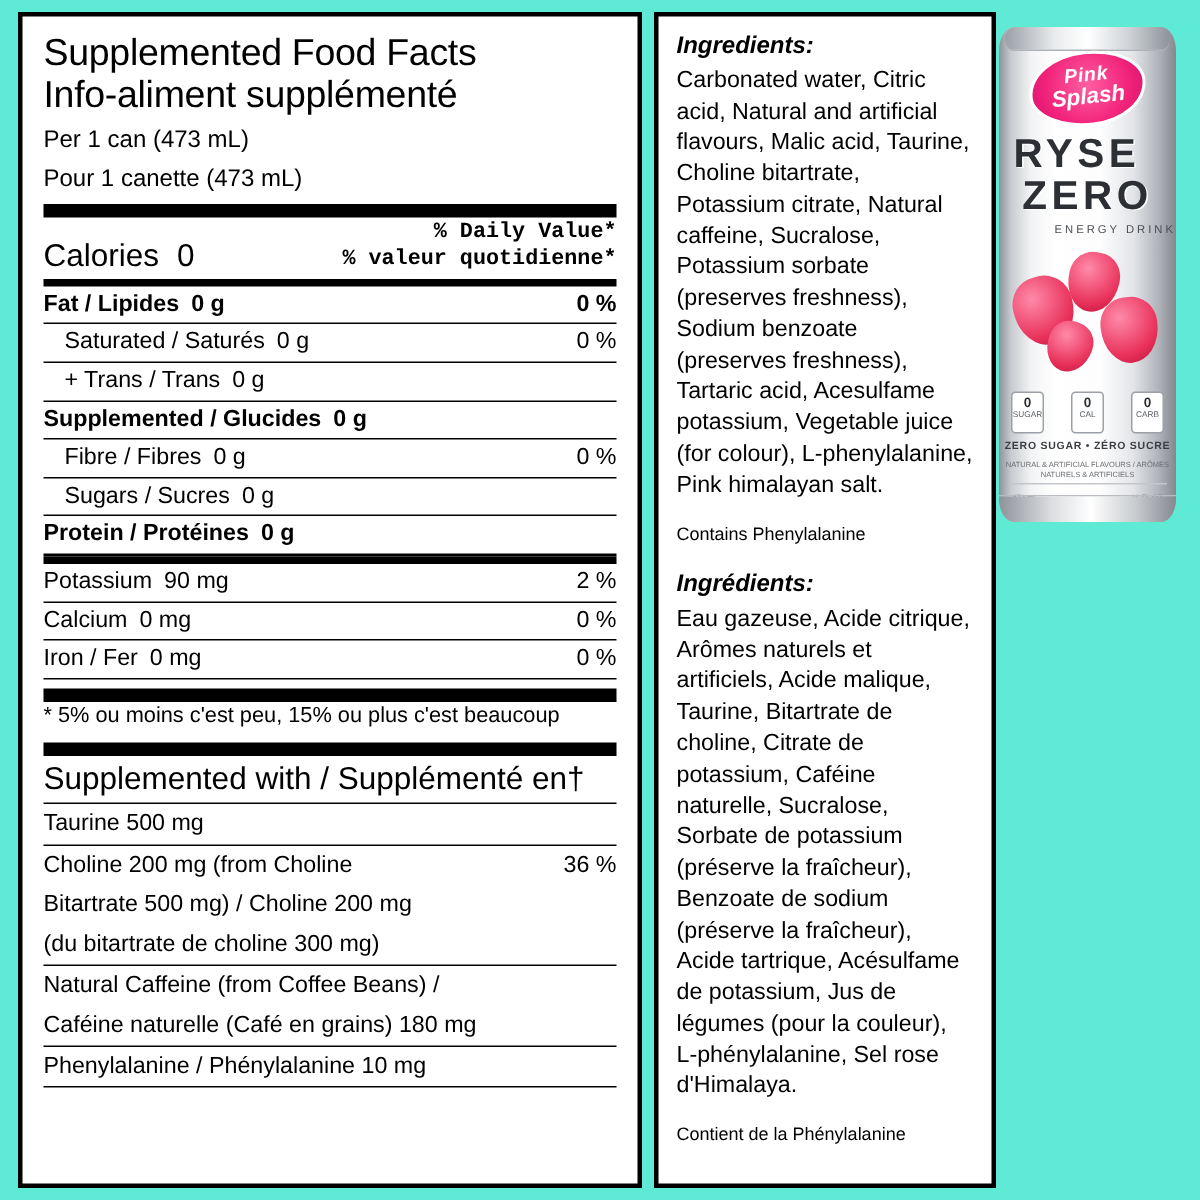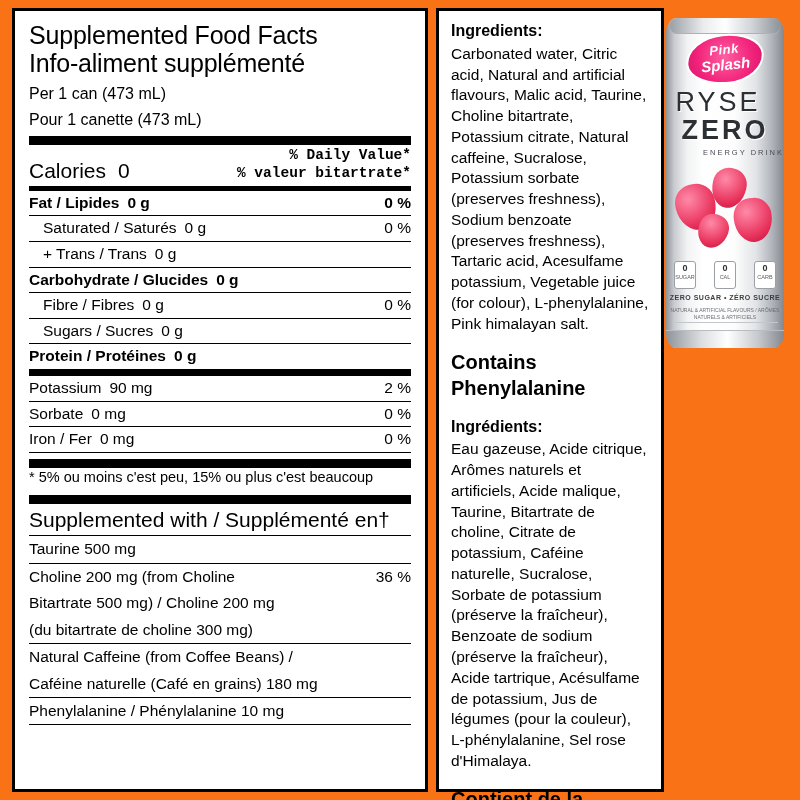--- a/index.html
+++ b/index.html
@@ -5,21 +5,21 @@
   * { box-sizing: border-box; }
   html, body {
     margin: 0; padding: 0;
     width: 800px; height: 800px;
     background: #f7d7e0;
     font-family: "Liberation Sans", sans-serif;
   }
   #page {
     position: relative;
     width: 800px; height: 800px;
-    background: #f97316;
+    background: #5eead4;
     overflow: hidden;
   }
 
   
   .panel {
     position: absolute;
     background: #ffffff;
     border: 3px solid #000000;
   }
   #facts-panel {
@@ -98,29 +98,30 @@
     padding: 3px 0;
   }
   .supp-row .left { padding-right: 8px; }
 
   
   .ing-head {
     font-size: 16px;
     font-weight: bold;
     line-height: 1.3;
     margin: 0 0 2px 0;
+    font-style: italic;
   }
   .ing-body {
     font-size: 15.5px;
     line-height: 1.34;
     margin: 0 0 14px 0;
   }
   .ing-bold {
-    font-size: 20px;
-    font-weight: bold;
+    font-size: 12px;
+    font-weight: normal;
     line-height: 1.3;
     margin: 0 0 16px 0;
   }
   .ing-bold.tight { margin-bottom: 0; }
 
   
   #can {
     position: absolute;
     left: 666px; top: 8px;
     width: 120px; height: 346px;
@@ -164,21 +165,21 @@
     line-height: 1;
   }
   .splash-splash {
     position: absolute; left: 0; top: 21px; width: 74px;
     text-align: center; color: #fff; font-size: 15px;
     font-weight: bold; font-style: italic; line-height: 1;
   }
   .can-brand {
     position: absolute; left: 0; top: 72px; width: 104px;
     text-align: center;
-    font-size: 27px; font-weight: normal; letter-spacing: 3px;
+    font-size: 27px; font-weight: bold; letter-spacing: 3px;
     color: #2c2f33; line-height: 0.95;
     text-shadow: 1px 1px 0 #ffffff;
   }
   .can-brand2 {
     position: absolute; left: 0; top: 100px; width: 118px;
     text-align: center;
     font-size: 27px; font-weight: bold; letter-spacing: 3px;
     color: #2c2f33; line-height: 0.95;
     text-shadow: 1px 1px 0 #ffffff;
   }
@@ -243,21 +244,21 @@
     <div class="serving">Pour 1 canette (473 mL)</div>
 
     <div class="rule-thick"></div>
 
     <div class="cal-row">
       <div class="cal-left">
         <span>Calories</span><span class="cal-val">0</span>
       </div>
       <div class="dv-head">
         <div>% Daily Value*</div>
-        <div>% valeur bitartrate*</div>
+        <div>% valeur quotidienne*</div>
       </div>
     </div>
 
     <div class="rule-med"></div>
 
     <div id="nutrient-rows">
         <div class="row">
           <div class="left"><span class="b">Fat / Lipides</span><span class="b" style="margin-left: 8px;">0 g</span></div>
           <div class="right b">0 %</div>
         </div>
@@ -266,21 +267,21 @@
           <div class="left"><span>Saturated / Saturés</span><span style="margin-left: 8px;">0 g</span></div>
           <div class="right">0 %</div>
         </div>
         <div class="rule-thin"></div>
         <div class="row indent1">
           <div class="left"><span>+ Trans / Trans</span><span style="margin-left: 8px;">0 g</span></div>
           <div class="right"></div>
         </div>
         <div class="rule-thin"></div>
         <div class="row">
-          <div class="left"><span class="b">Carbohydrate / Glucides</span><span class="b" style="margin-left: 8px;">0 g</span></div>
+          <div class="left"><span class="b">Supplemented / Glucides</span><span class="b" style="margin-left: 8px;">0 g</span></div>
           <div class="right b"></div>
         </div>
         <div class="rule-thin"></div>
         <div class="row indent1">
           <div class="left"><span>Fibre / Fibres</span><span style="margin-left: 8px;">0 g</span></div>
           <div class="right">0 %</div>
         </div>
         <div class="rule-thin"></div>
         <div class="row indent1">
           <div class="left"><span>Sugars / Sucres</span><span style="margin-left: 8px;">0 g</span></div>
@@ -293,21 +294,21 @@
         </div>
         <div class="rule-thin"></div>
         <div class="rule-thin"></div>
         <div class="rule-med"></div>
         <div class="row">
           <div class="left"><span>Potassium</span><span style="margin-left: 8px;">90 mg</span></div>
           <div class="right">2 %</div>
         </div>
         <div class="rule-thin"></div>
         <div class="row">
-          <div class="left"><span>Sorbate</span><span style="margin-left: 8px;">0 mg</span></div>
+          <div class="left"><span>Calcium</span><span style="margin-left: 8px;">0 mg</span></div>
           <div class="right">0 %</div>
         </div>
         <div class="rule-thin"></div>
         <div class="row">
           <div class="left"><span>Iron / Fer</span><span style="margin-left: 8px;">0 mg</span></div>
           <div class="right">0 %</div>
         </div>
         <div class="rule-thin"></div>
       </div>
 

